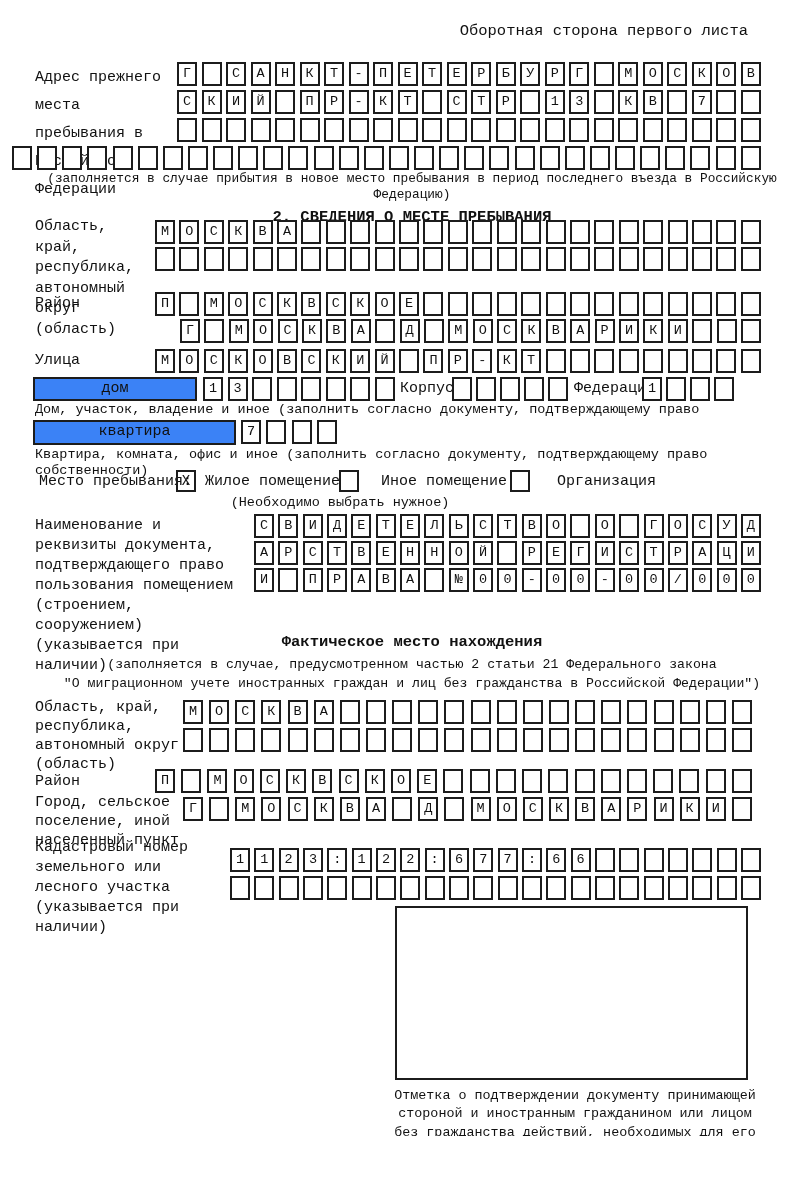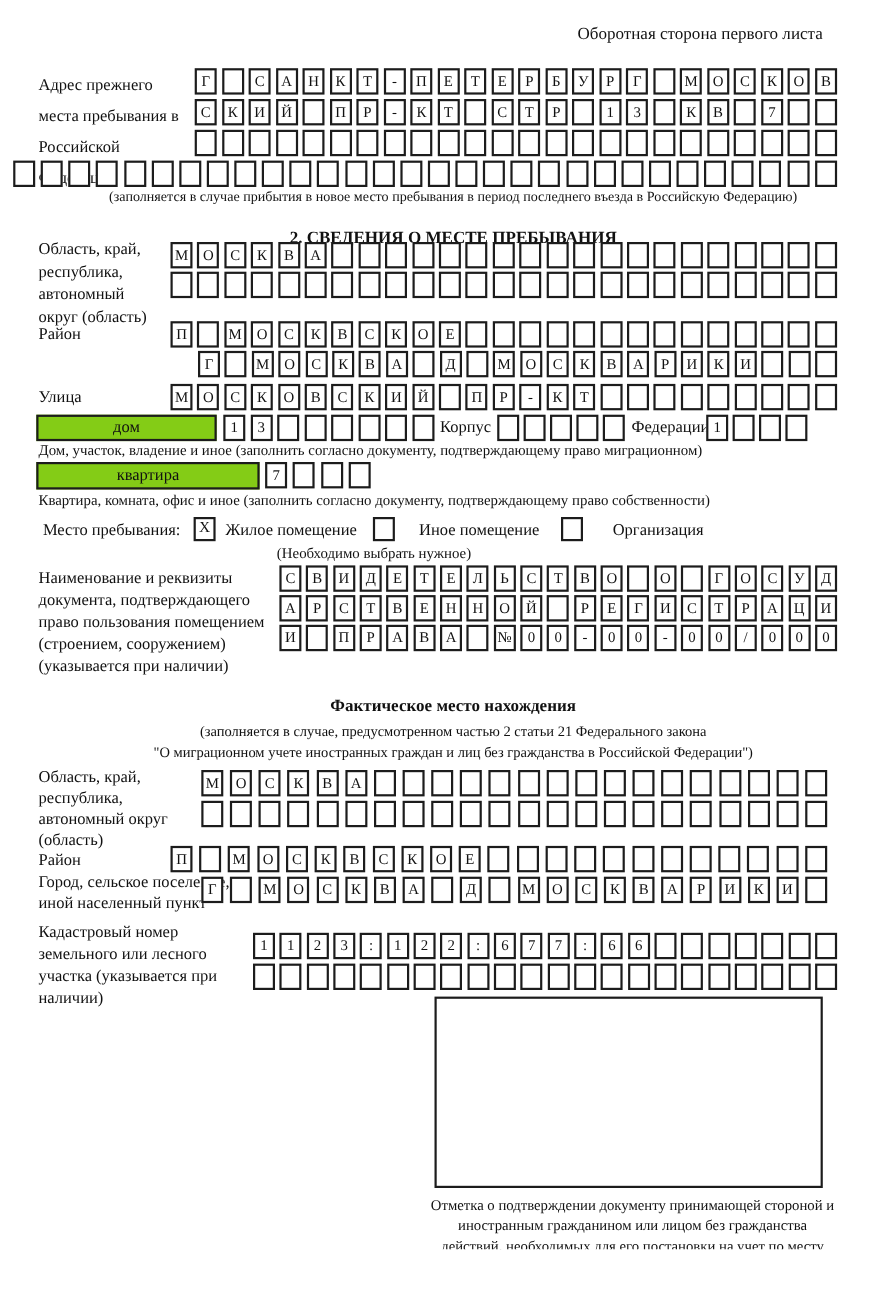--- a/index.html
+++ b/index.html
@@ -1,37 +1,37 @@
 <!DOCTYPE html>
 <html><head>
 <meta charset="utf-8">
 <style>
   html,body{margin:0;padding:0;background:#fff;}
   .page{
     position:relative;width:800px;height:1136px;background:#ffffff;
-    font-family:Liberation Serif, serif;color:#111;
+    font-family:Liberation Mono, monospace;color:#111;
     overflow:hidden;
   }
   .lbl{position:absolute;font-size:15px;line-height:20px;}
   .cap{position:absolute;font-size:13px;line-height:16px;}
   .center{left:12px;width:800px;text-align:center;}
   .title{position:absolute;font-weight:bold;font-size:15.5px;}
   .boxrow{position:absolute;display:flex;justify-content:space-between;}
   .cell{
     flex:0 0 20px;width:20px;height:24px;border:2px solid #1c1c1c;
     box-sizing:border-box;text-align:center;font-size:13.5px;line-height:20px;
     background:#fff;overflow:hidden;
   }
   .checkcell{
     position:absolute;width:20px;height:22px;border:2px solid #1c1c1c;
     box-sizing:border-box;text-align:center;font-size:14px;line-height:18px;
   }
   .widebox{
     position:absolute;border:2px solid #1c1c1c;box-sizing:border-box;
-    text-align:center;font-size:15px;height:24px;line-height:20px;background:#84cc16;
+    text-align:center;font-size:15px;height:24px;line-height:20px;background:#3b82f6;
   }
   .stamp-box{position:absolute;border:2px solid #1c1c1c;box-sizing:border-box;background:#fff;}
   .hdr-note{position:absolute;font-size:15.5px;}
 </style>
 </head>
 <body>
 
 <div class="page">
 
   <div class="hdr-note" style="right:52px;top:22px;">Оборотная сторона первого листа</div>

